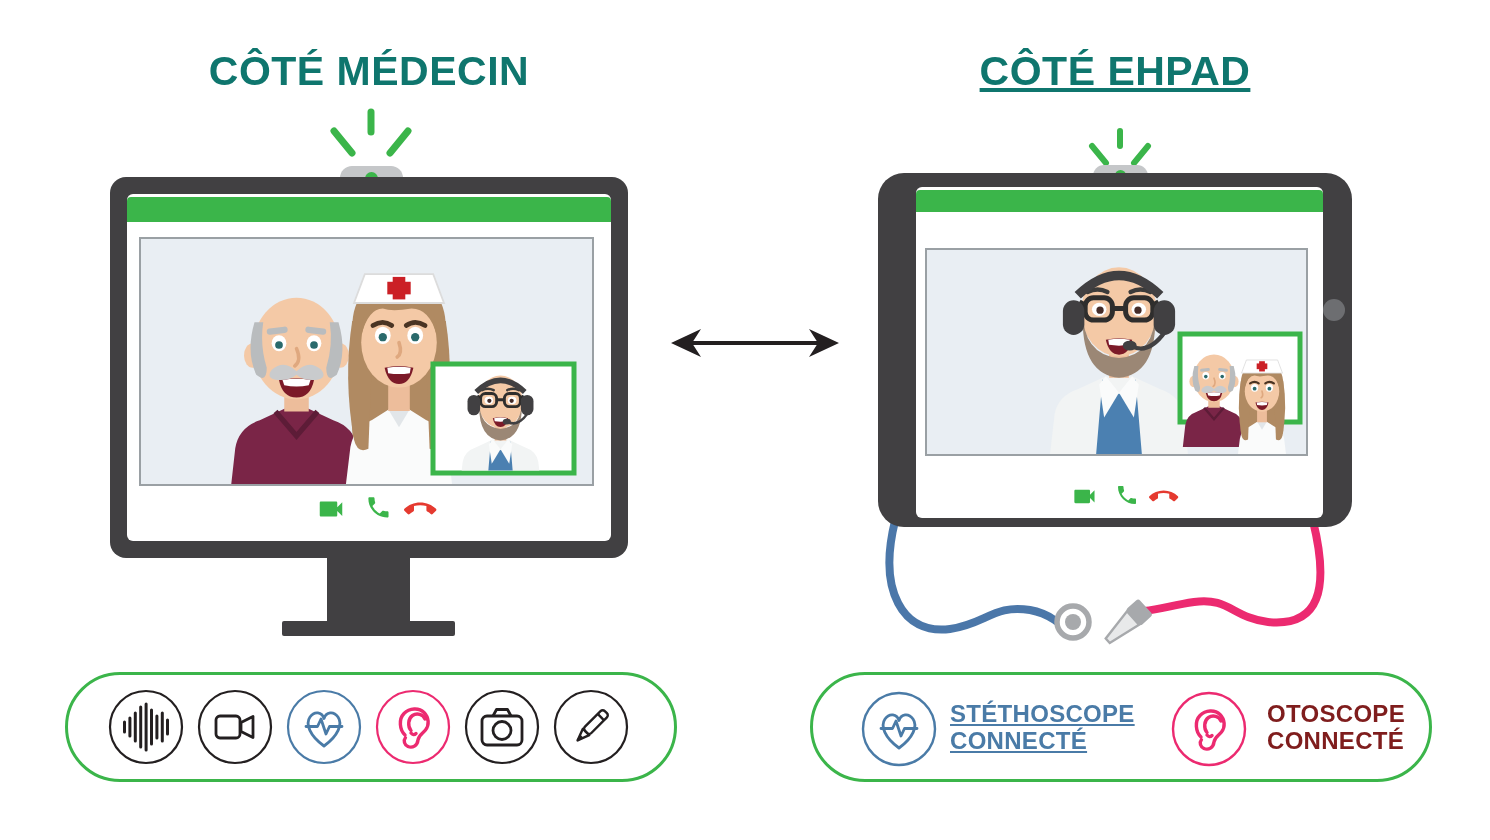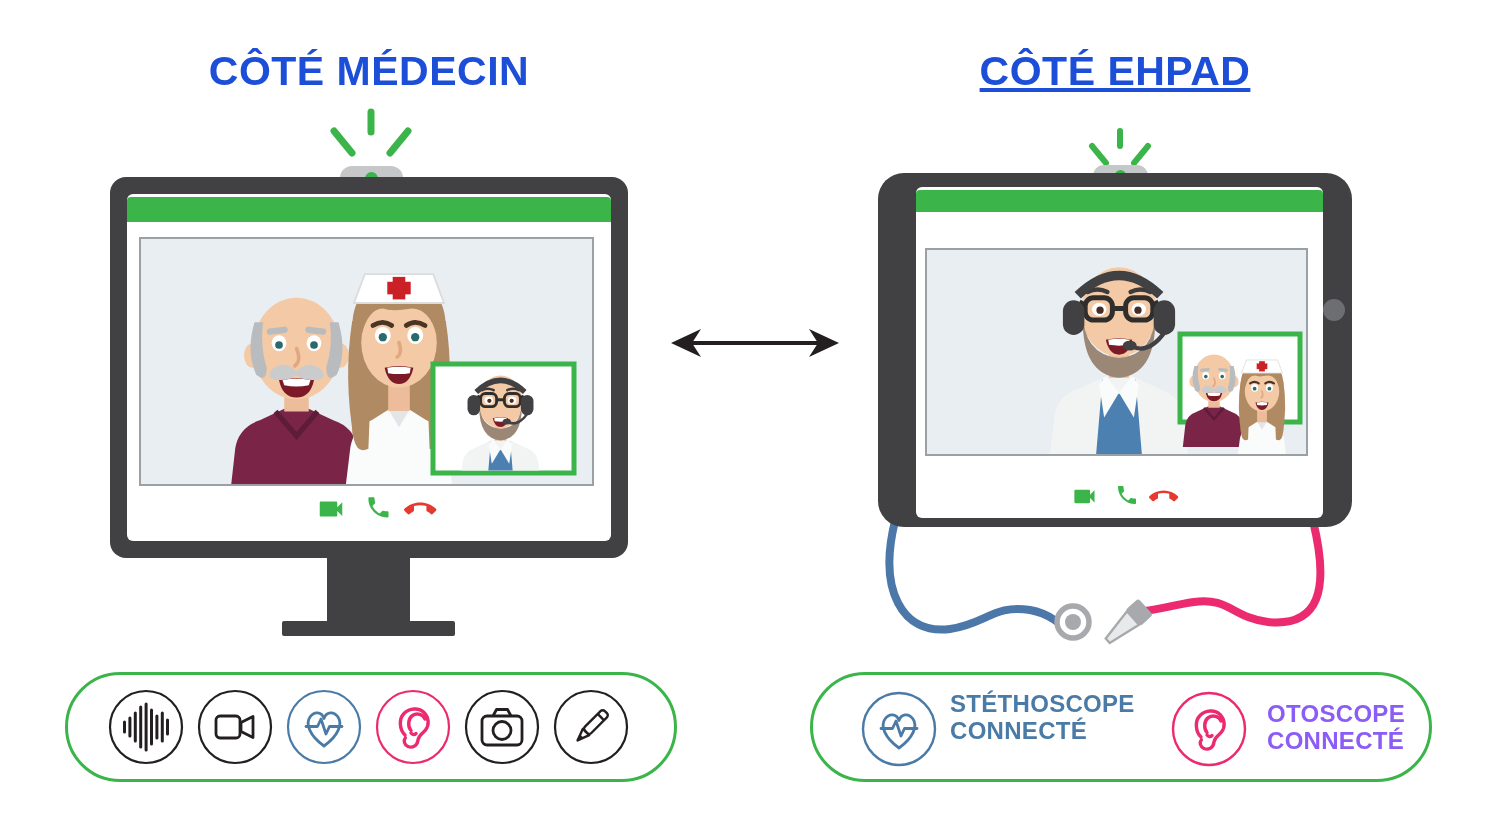--- a/index.html
+++ b/index.html
@@ -2,21 +2,21 @@
 <html><head>
 <meta charset="utf-8">
 <style>
   html,body{margin:0;padding:0;}
   body{
     width:1490px;height:840px;position:relative;background:#ffffff;
     font-family:"Liberation Sans", sans-serif;overflow:hidden;
   }
   .abs{position:absolute;}
   .title{
-    font-weight:bold;font-size:41px;letter-spacing:.5px;color:#1d4ed8;
+    font-weight:bold;font-size:41px;letter-spacing:.5px;color:#0f766e;
     text-align:center;white-space:nowrap;
   }
   .frame{background:#414042;}
   .inner{background:#ffffff;}
   .greenbar{background:#3bb54a;}
   .video{background:#e9eef3;border:2px solid #9aa0a4;box-sizing:border-box;overflow:hidden;}
   .pill{border:3.5px solid #3bb54a;border-radius:58px;background:#fff;box-sizing:border-box;}
   .iconcircle{width:76px;height:76px;}
   .devlabel{font-weight:bold;font-size:24px;line-height:27px;letter-spacing:.3px;white-space:nowrap;}
   .webcam{background:#c5c7c9;border-radius:12px;}
@@ -270,30 +270,30 @@
     <use href="#i-call" fill="#3bb54a" transform="translate(47,2) scale(1.0)"></use>
     <use href="#i-callend" fill="#e53a30" transform="translate(81,1) scale(1.22)"></use>
   </svg>
 
   <div class="abs pill" style="left:810px;top:672px;width:622px;height:110px;">
     <div>
       <svg class="abs iconcircle" style="left:48px;top:16px;" viewBox="0 0 76 76">
         <circle cx="38" cy="38" r="36" fill="none" stroke="#4a7ba7" stroke-width="2.4"></circle>
         <use href="#i-heart-ecg" stroke="#4a7ba7" transform="translate(15,14)"></use>
       </svg>
-      <div class="abs devlabel" style="left:137px;top:15px;color:#4a7ba7;">
+      <div class="abs devlabel" style="left:137px;top:25px;color:#4a7ba7;text-decoration:underline;">
         <div>STÉTHOSCOPE</div>
         <div>CONNECTÉ</div>
       </div>
     </div>
     <div>
       <svg class="abs iconcircle" style="left:358px;top:16px;" viewBox="0 0 76 76">
         <circle cx="38" cy="38" r="36" fill="none" stroke="#ec2a70" stroke-width="2.4"></circle>
         <use href="#i-ear" stroke="#ec2a70" transform="translate(15,14)"></use>
       </svg>
-      <div class="abs devlabel" style="left:454px;top:25px;color:#8b5cf6;">
+      <div class="abs devlabel" style="left:454px;top:25px;color:#7f1d1d;">
         <div>OTOSCOPE</div>
         <div>CONNECTÉ</div>
       </div>
     </div>
   </div>
 
 </div>
 
 </body></html>

